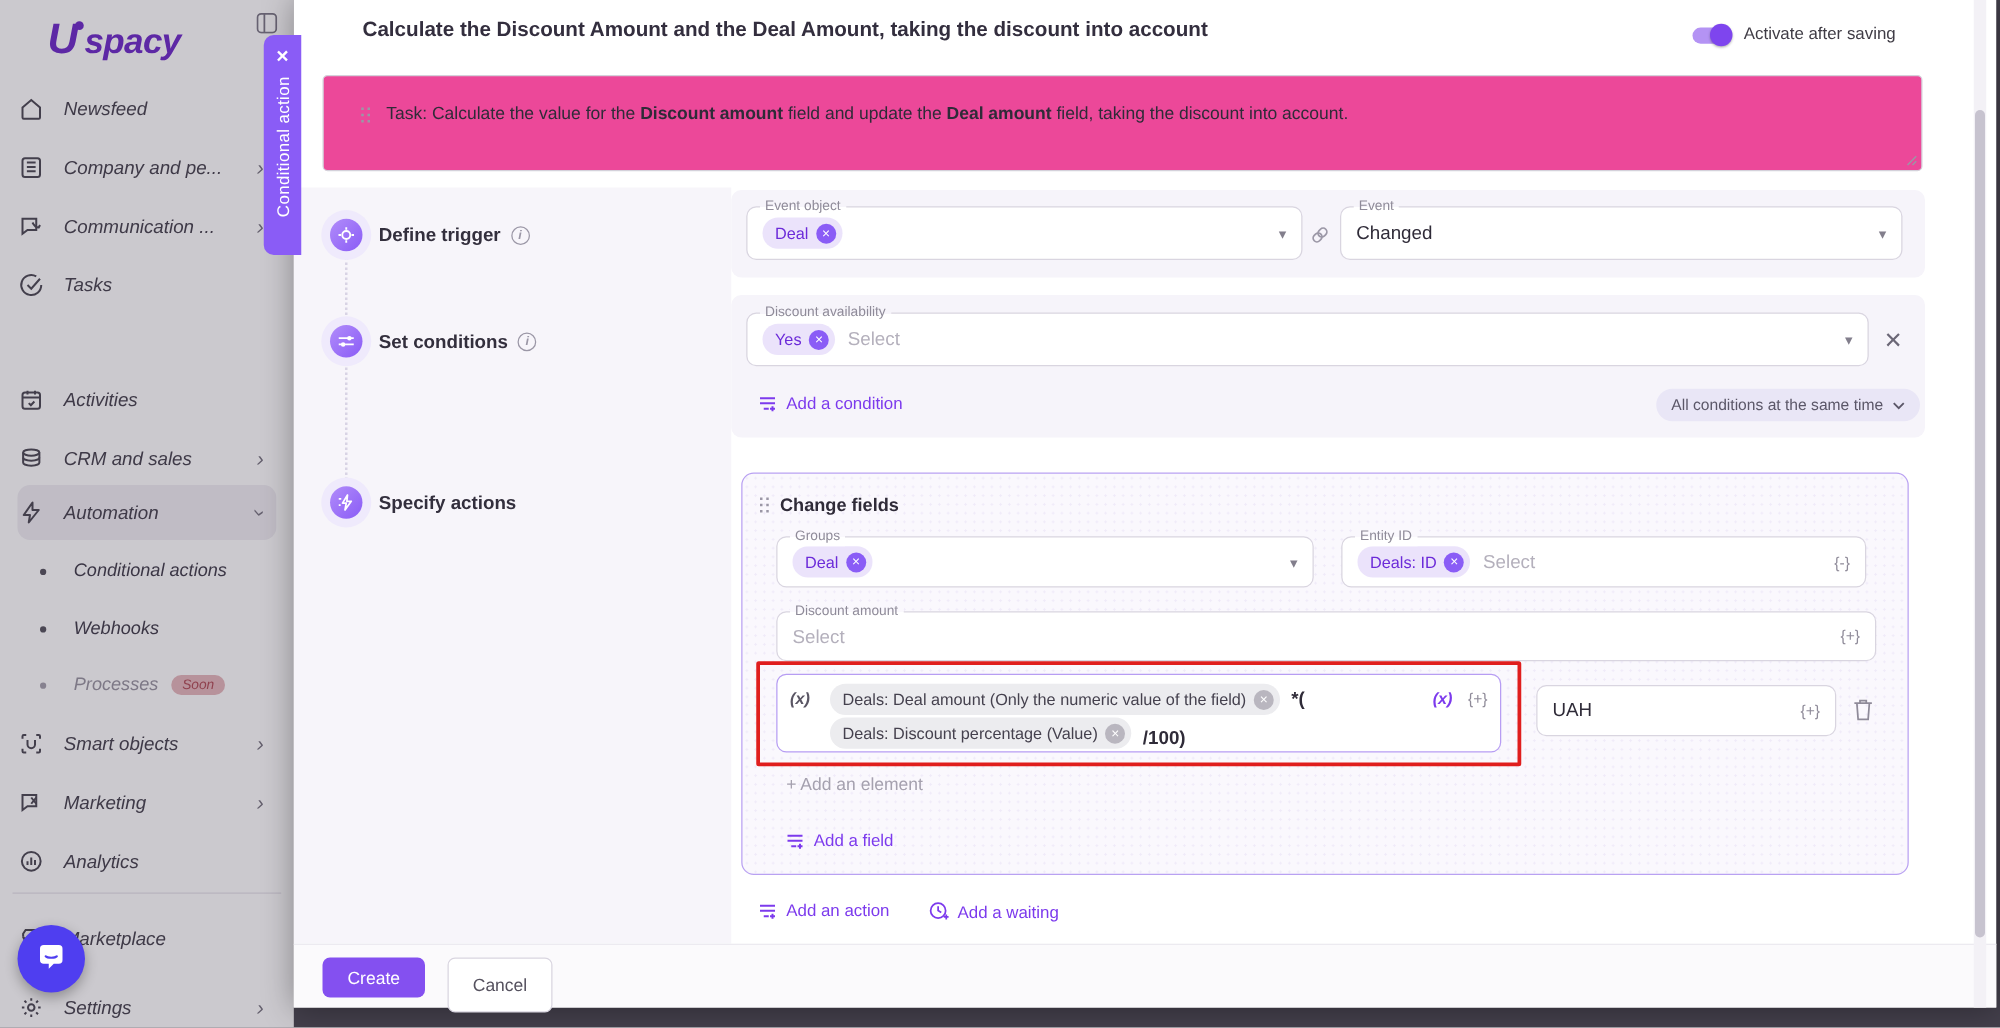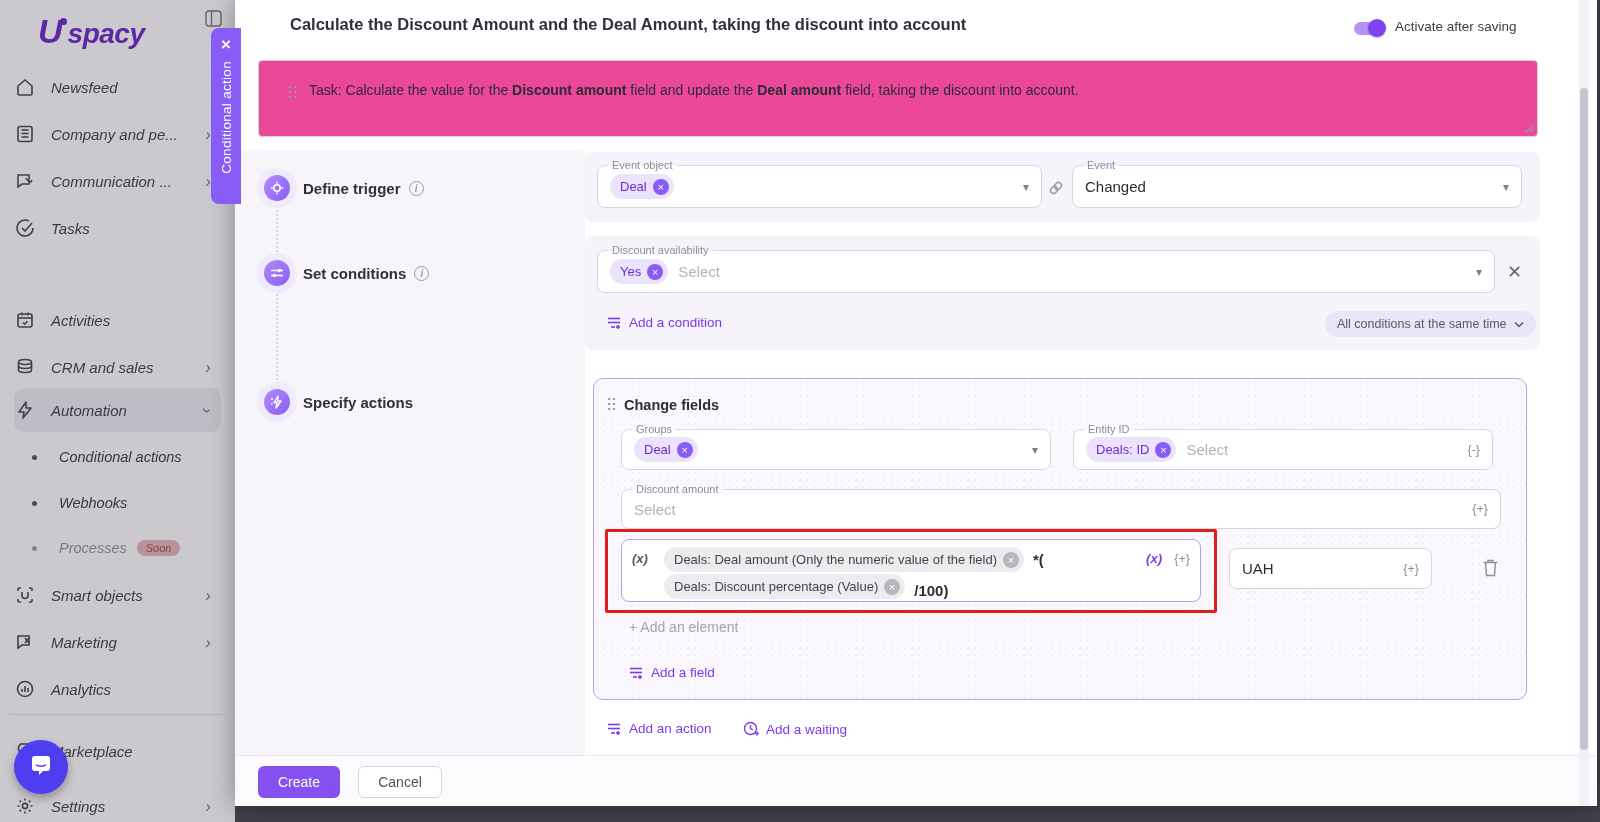--- a/index.html
+++ b/index.html
@@ -70,21 +70,21 @@
   .panel .field { --above:#faf8fd; }
   .panel-title { position:absolute; left:30px; top:18px; font-size:14.5px; font-weight:700; color:#2f2b38; }
   .fx { font-style:italic; font-weight:600; color:#5a5664; font-size:13px; }
   .op { font-weight:700; font-size:15px; color:#2f2b38; }
   .red-rect { position:absolute; left:11px; top:150px; width:612px; height:84px; border:3px solid #e01e1e; border-radius:2px; z-index:3; pointer-events:none; }
   .formula { position:absolute; left:27px; top:160px; width:580px; height:63px; background:#fff; border:1px solid #b79df3; border-radius:8px; z-index:2; }
   .gray-add { position:absolute; color:#a5a1af; font-size:14px; display:flex; gap:8px; align-items:center; }
 
   .footer { position:absolute; left:0; top:755px; width:1362px; height:51px; background:#fbfafc; border-top:1px solid #eceaf0; }
   .btn-create { position:absolute; left:23px; top:10px; width:82px; height:32px; background:#8450f0; border:none; border-radius:6px; color:#fff; font-size:14px; font-family:inherit; }
-  .btn-cancel { position:absolute; left:123px; top:10px; width:84px; height:32px; background:#fff; border:1px solid #d9d5e0; border-radius:6px; color:#55515e; font-size:14px; font-family:inherit; }
+  .btn-cancel { position:absolute; left:123px; top:10px; width:84px; height:44px; background:#fff; border:1px solid #d9d5e0; border-radius:6px; color:#55515e; font-size:14px; font-family:inherit; }
 
   .sb-track { position:absolute; left:1344px; top:0; width:10px; height:806px; background:#f3f1f6; }
   .sb-thumb { position:absolute; left:1345px; top:88px; width:8px; height:662px; background:#c7c3cf; border-radius:4px; }
 
   svg { display:block; }
 </style>
 </head>
 <body>
 
 <div class="sidebar">
@@ -419,21 +419,21 @@
         <span class="chip gray">
             <span>Deals: Discount percentage (Value)</span>
             <span class="xc">×</span>
           </span>
         <span class="op">/100)</span>
       </div>
       <span class="fx abs" style="right:38px; top:11px; color:#7c3aed">(x)</span>
       <span class="token abs" style="right:10px; top:12px">{+}</span>
     </div>
 
-    <div class="field" style="left:635px; top:169px; width:203px; height:41px">
+    <div class="field" style="left:635px; top:169px; width:240px; height:41px">
       <div class="finner">
           <span class="value">UAH</span>
         </div>
       <span class="token abs" style="right:12px; top:13px">{+}</span>
     </div>
     <span class="abs" style="left:888px; top:179px">
       <svg width="17" height="19" viewBox="0 0 17 19" fill="none" stroke="#8f8b99" stroke-width="1.4">
           <path d="M1.5 4.5h14"></path>
           <path d="M6 4.5V2.5h5v2"></path>
           <path d="M3.5 4.5l1 13h8l1-13"></path>

